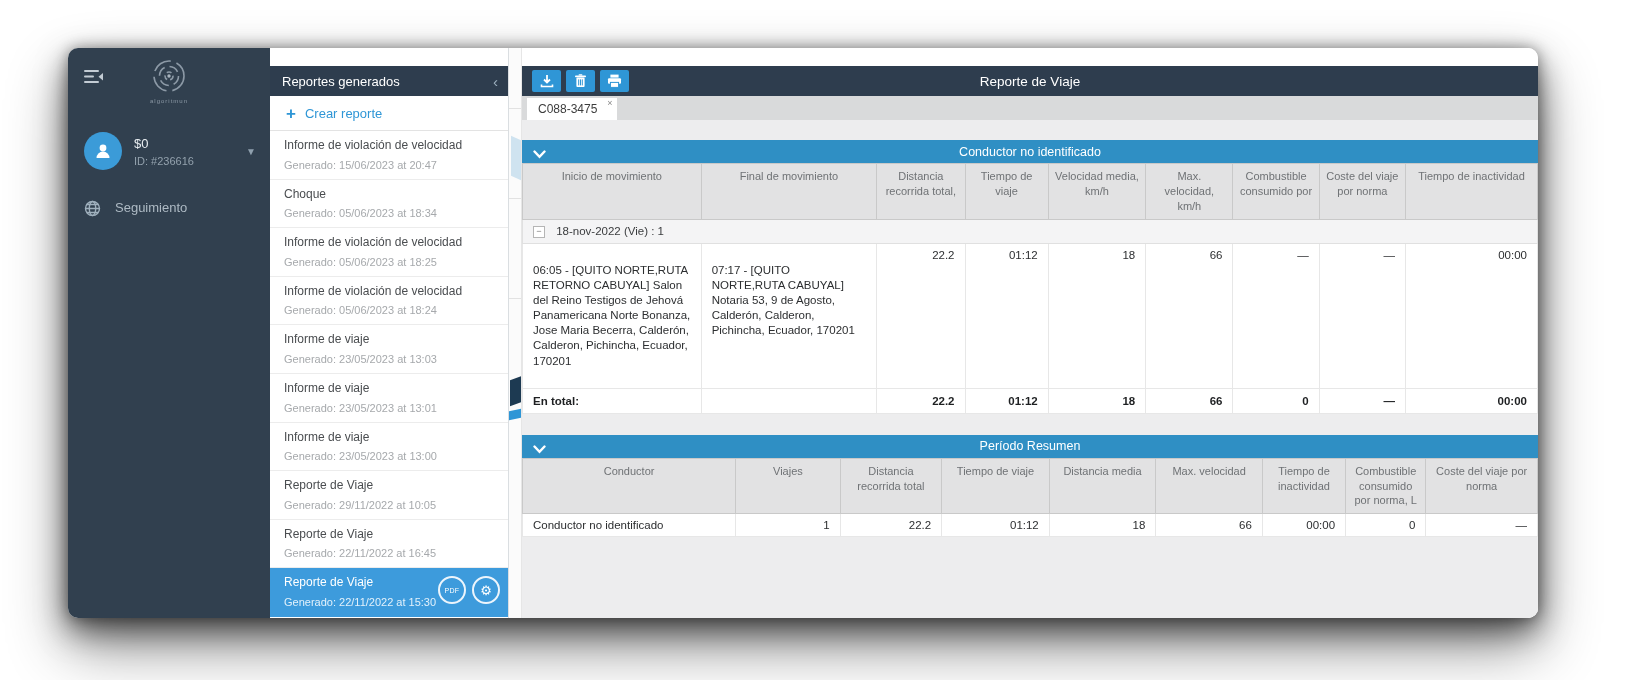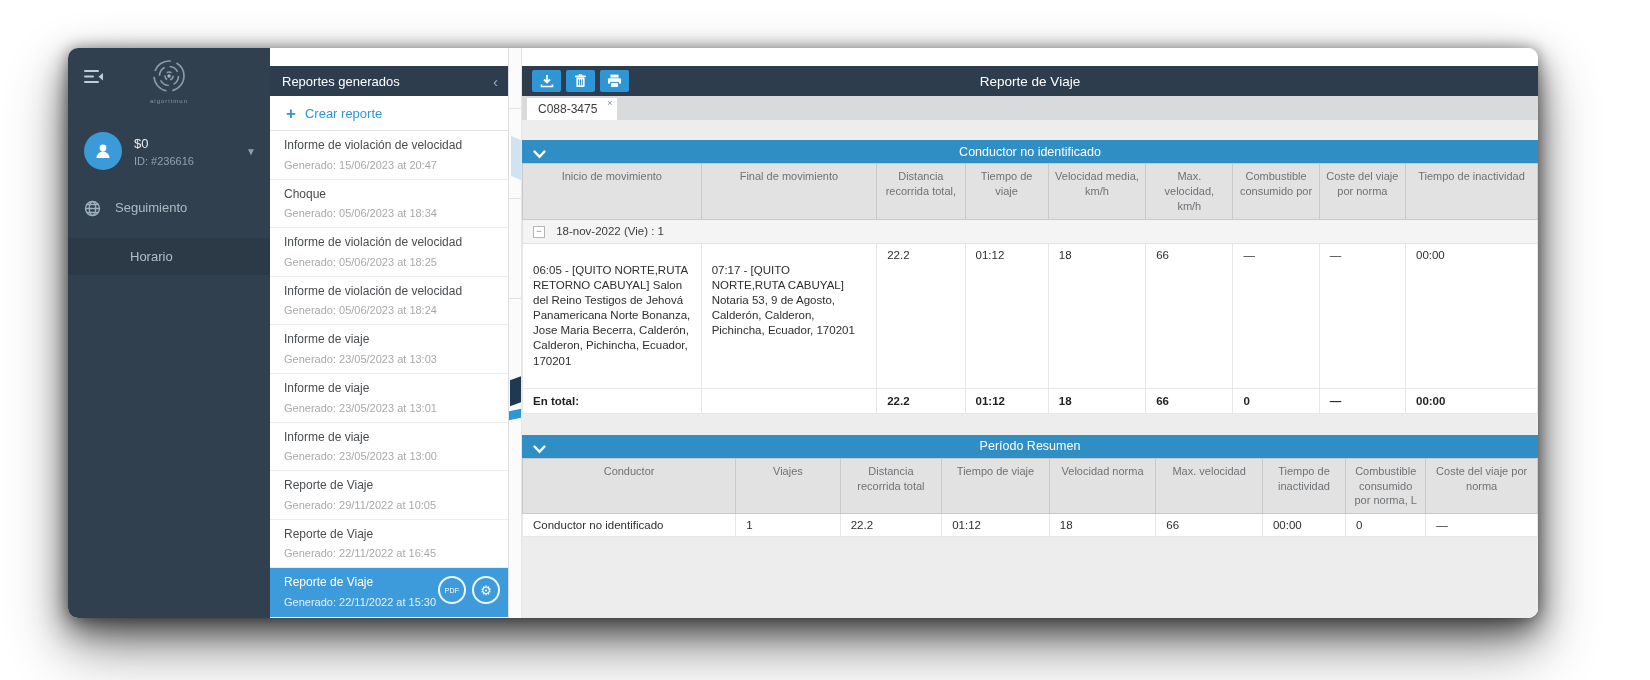--- a/index.html
+++ b/index.html
@@ -63,21 +63,21 @@
   .content{flex:1;background:#ededee;padding-top:20px;overflow:hidden;}
 
   .section-bar{height:23px;background:#2f8fc4;color:#ffffff;display:flex;align-items:center;position:relative;}
   .section-chevron{position:absolute;left:11px;top:5px;cursor:pointer;}
   .section-title{flex:1;text-align:center;font-size:12.5px;}
   .report-table{margin-bottom:21px;}
   table{width:100%;border-collapse:collapse;background:#ec4899;table-layout:fixed;}
   th{background:#e2e2e3;color:#6f7275;font-weight:normal;font-size:11px;padding:5px 6px;border:1px solid #c9c9c9;text-align:center;vertical-align:top;line-height:1.35;}
   td{font-size:11.5px;color:#2c2e30;border:1px solid #e7e7e7;padding:5px 10px;vertical-align:top;background:#fff;}
   td.addr{line-height:1.32;padding:19px 10px;}
-  td.num{text-align:left;white-space:nowrap;}
+  td.num{text-align:right;white-space:nowrap;}
   tr.group-row td{background:#f4f4f5;color:#3a3c3e;padding:5px 10px;border:1px solid #e0e0e0;}
   .minus-box{display:inline-block;width:10px;height:10px;border:1px solid #b5b5b5;background:#fff;color:#777;font-size:9px;line-height:9px;text-align:center;margin-right:8px;vertical-align:1px;}
   tr.total-row td{font-weight:bold;color:#1e2022;padding:6px 10px;}
   .t2 th{vertical-align:top;text-align:center;}
 </style>
 </head>
 <body>
 
 <div class="card">
 
@@ -123,23 +123,20 @@
         <span>
           <svg width="17" height="17" viewBox="0 0 17 17" fill="none" stroke="#9fb0bd" stroke-width="1.4">
               <circle cx="8.5" cy="8.5" r="7"></circle>
               <ellipse cx="8.5" cy="8.5" rx="3.2" ry="7"></ellipse>
               <line x1="1.5" y1="8.5" x2="15.5" y2="8.5"></line>
               <line x1="2.5" y1="4.5" x2="14.5" y2="4.5"></line>
               <line x1="2.5" y1="12.5" x2="14.5" y2="12.5"></line>
             </svg>
         </span>
         <span>Seguimiento</span>
-      </div>
-      <div class="nav-sub">
-        <span>Horario</span>
       </div>
     </nav>
   </aside>
 
   <section class="reports-panel">
     <div class="panel-header">
       <span>Reportes generados</span>
       <span class="panel-collapse">‹</span>
     </div>
     <div class="create-row">
@@ -326,21 +323,21 @@
               <col style="width: 8.2%;">
               <col style="width: 7.9%;">
               <col style="width: 11%;">
             </colgroup>
             <thead>
               <tr>
                 <th>Conductor</th>
                 <th>Viajes</th>
                 <th>Distancia recorrida total</th>
                 <th>Tiempo de viaje</th>
-                <th>Velocidad norma</th>
+                <th>Distancia media</th>
                 <th>Max. velocidad</th>
                 <th>Tiempo de inactividad</th>
                 <th>Combustible consumido por norma, L</th>
                 <th>Coste del viaje por norma</th>
               </tr>
             </thead>
             <tbody>
               <tr>
                 <td>Conductor no identificado</td>
                 <td class="num">1</td>

